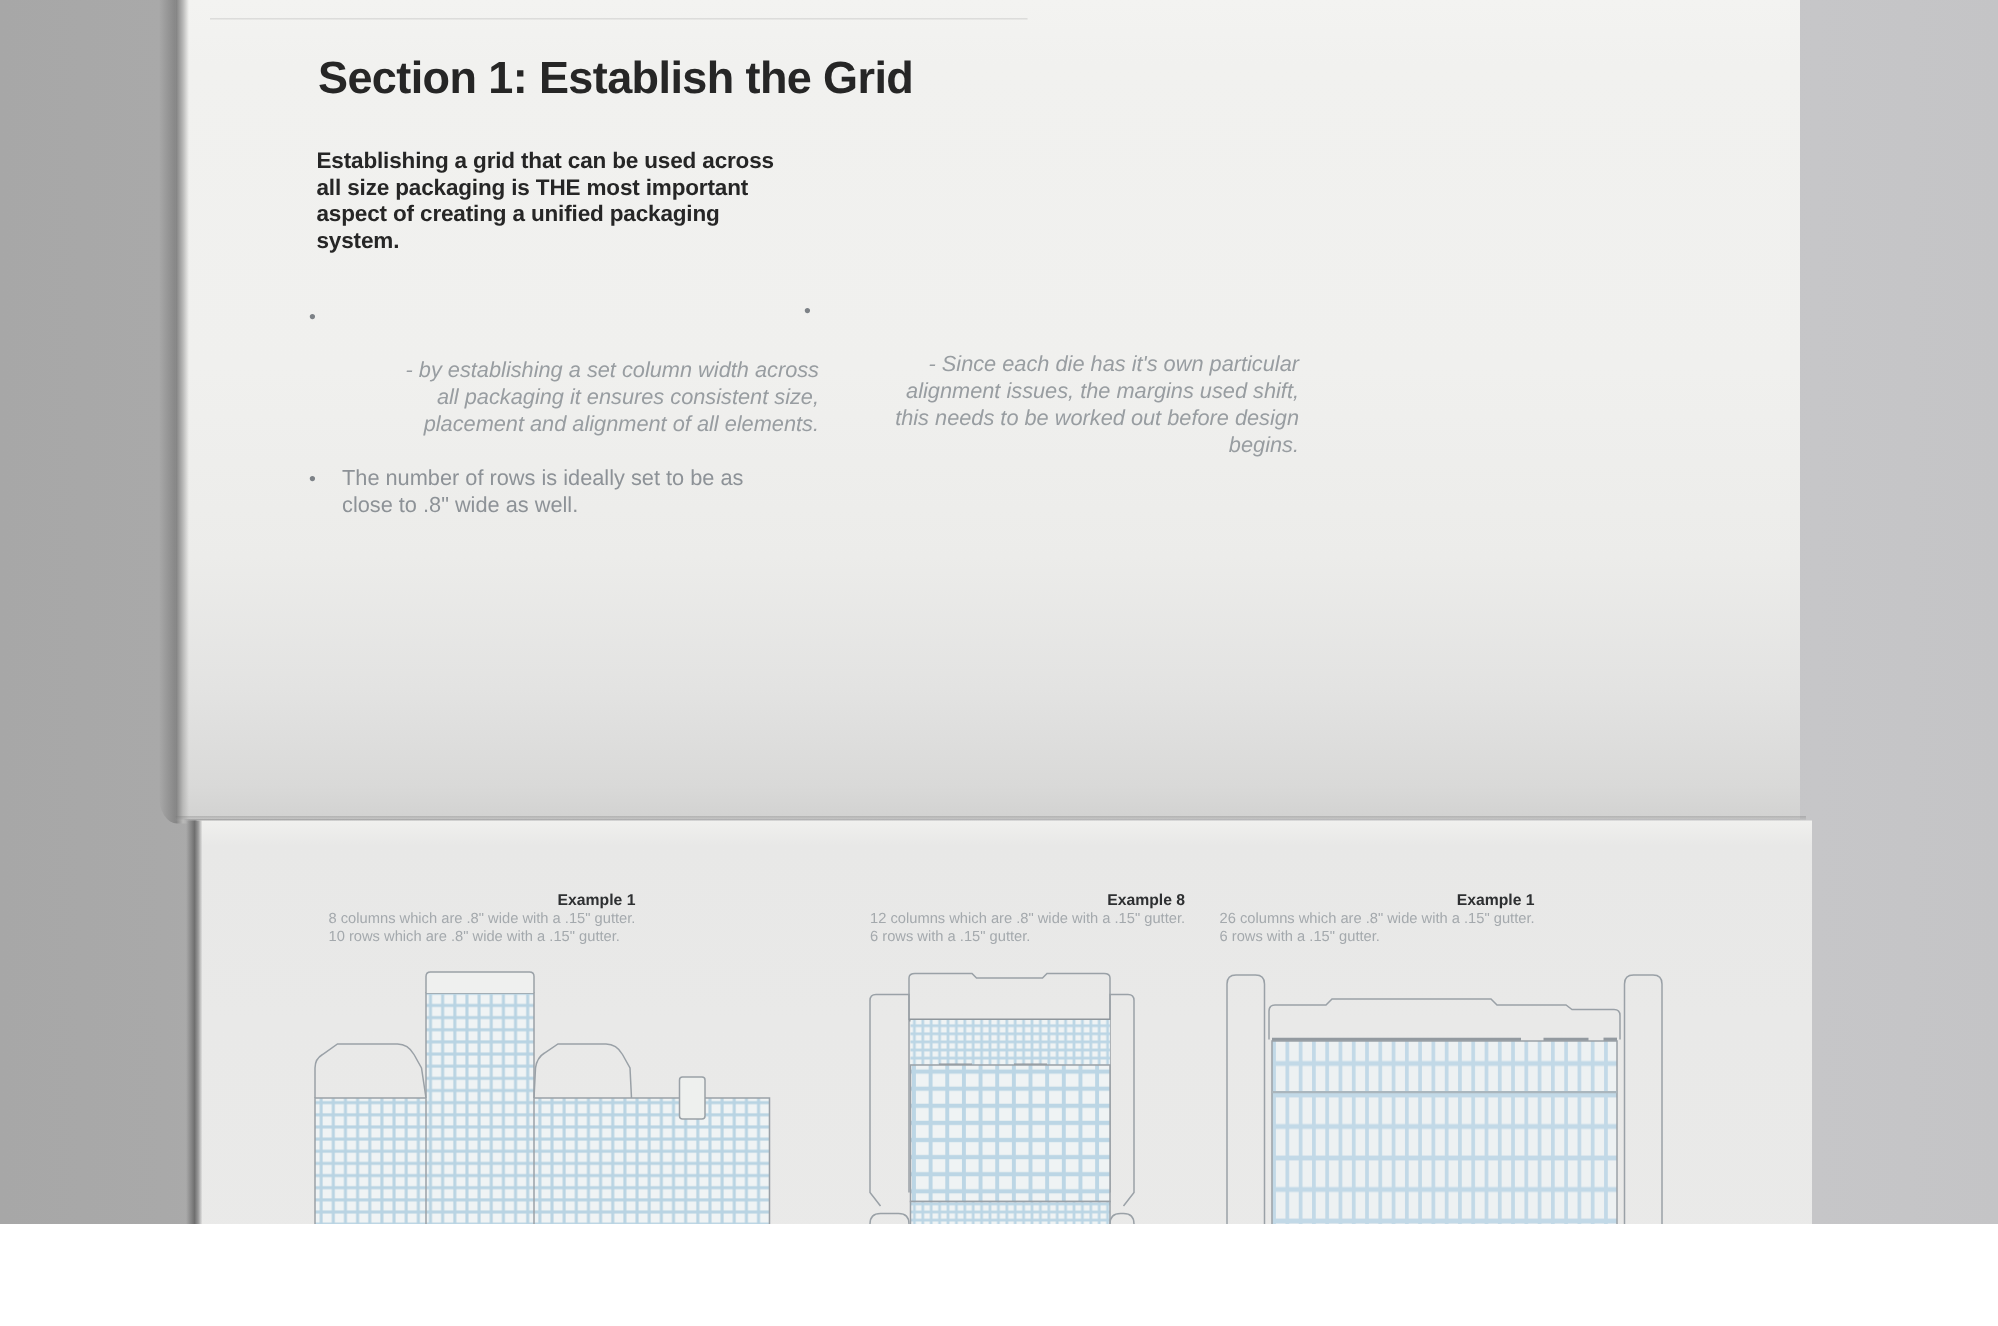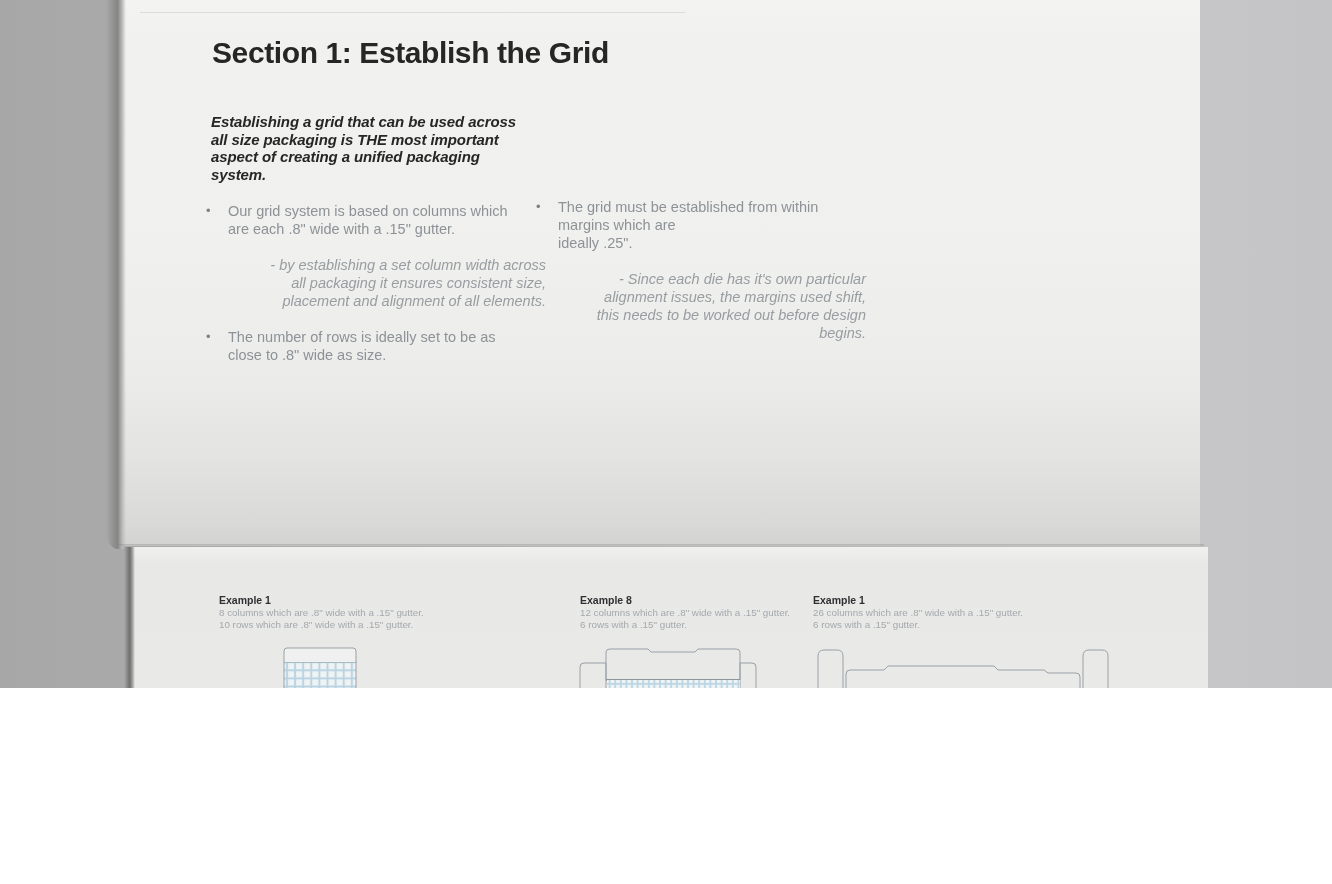--- a/index.html
+++ b/index.html
@@ -1,53 +1,53 @@
 <!DOCTYPE html>
 <html><head>
 <meta charset="utf-8">
 <style>
   * { margin:0; padding:0; box-sizing:border-box; }
   html,body { width:1332px; height:884px; overflow:hidden; }
   body { font-family:"Liberation Sans", sans-serif; }
 
-  .stage { position:relative; width:1332px; height:688px; overflow:hidden;
+  .stage { position:relative; width:1332px; height:816px; overflow:hidden;
            background:linear-gradient(90deg,#a7a7a7 0,#a9a9a9 110px,#b2b2b3 360px,#bcbcbe 700px,#c6c6c8 1210px,#c4c4c6 100%); }
 
   
   .page-upper { position:absolute; left:117px; top:0; width:1083px; height:546px;
     background:linear-gradient(180deg,#f3f3f1 0%,#f1f1ef 8%,#f0f0ee 45%,#ececea 68%,#e3e3e2 84%,#d9d9d8 96%,#d2d2d1 100%); }
   .page-top-edge { position:absolute; left:140px; top:12px; width:545px; height:1px;
     background:rgba(140,140,140,.22); }
   .edge-left-upper { position:absolute; left:106px; top:0; width:20px; height:549px;
     background:linear-gradient(90deg,rgba(120,120,120,0) 0%,rgba(125,125,125,.55) 38%,#858585 58%,#b9b9b8 80%,rgba(242,242,240,0) 100%);
     border-bottom-left-radius:60% 18px; }
   .fold-line { position:absolute; left:117px; top:544px; width:1087px; height:3px;
     background:linear-gradient(180deg,rgba(120,120,120,.35),rgba(180,180,180,.15)); }
   .page-lower { position:absolute; left:131px; top:547px; width:1077px; height:337px;
     background:linear-gradient(180deg,#f0f0ee 0%,#e8e8e7 5%,#e9e9e8 40%,#eaeae9 100%); }
   .edge-left-lower { position:absolute; left:124px; top:547px; width:11px; height:337px;
     background:linear-gradient(90deg,rgba(110,110,110,0) 0%,#6f6f6f 52%,#999 74%,rgba(235,235,233,0) 100%); }
 
   
   .title { position:absolute; left:212px; top:36px; font-size:30px; font-weight:bold;
     letter-spacing:-.4px; color:#262626; }
-  .intro { position:absolute; left:211px; top:113px; font-size:15px; font-weight:bold;
-    line-height:17.5px; color:#262626; letter-spacing:-.1px;font-style:italic; }
+  .intro { position:absolute; left:211px; top:99px; font-size:15px; font-weight:bold;
+    line-height:17.5px; color:#262626; letter-spacing:-.1px; }
   .prewrap { white-space:pre-line; }
 
   .bullet-col { position:absolute; font-size:14.5px; line-height:18px; color:#8d9297; }
   .bullet-col-left  { left:206px; top:202px; width:340px; }
   .bullet-col-right { left:536px; top:198px; width:330px; }
   .bullet-row { display:flex; }
   .bullet-dot { width:22px; flex:0 0 22px; color:#7d8287; font-size:13px; line-height:18px; }
   .bullet-note { margin:18px 0 18px 22px; font-style:italic; color:#989da1;text-align:right; }
 
   
   .caption { position:absolute; top:594px; }
-  .caption-label { font-size:10.5px; font-weight:bold; color:#2e3032; line-height:13px; }
+  .caption-label { font-size:10.5px; font-weight:bold; color:#2e3032; line-height:13px;text-align:right; }
   .caption-line  { font-size:9.8px; color:#a4a9ad; line-height:12px; }
   .cap-1 { left:219px; } .cap-2 { left:580px; } .cap-3 { left:813px; }
 
   
   .dieline { position:absolute; top:646px; }
   .dl-1 { left:206px; } .dl-2 { left:576px; } .dl-3 { left:814px; }
 </style>
 </head>
 <body>
 
@@ -63,39 +63,34 @@
   <h1 class="title">Section 1: Establish the Grid</h1>
 
   <p class="intro prewrap">Establishing a grid that can be used across
 all size packaging is THE most important
 aspect of creating a unified packaging
 system.</p>
 
   <div class="bullet-col bullet-col-left">
     <div class="bullet-row">
       <span class="bullet-dot">•</span>
-      <span class="prewrap">Our grid system is based on columns which
-are each .8" wide with a .15" gutter.</span>
     </div>
     <div class="bullet-note prewrap">- by establishing a set column width across
 all packaging it ensures consistent size,
 placement and alignment of all elements.</div>
     <div class="bullet-row">
       <span class="bullet-dot">•</span>
       <span class="prewrap">The number of rows is ideally set to be as
-close to .8" wide as size.</span>
+close to .8" wide as well.</span>
     </div>
   </div>
 
   <div class="bullet-col bullet-col-right">
     <div class="bullet-row">
       <span class="bullet-dot">•</span>
-      <span class="prewrap">The grid must be established from within
-margins which are
-ideally .25".</span>
     </div>
     <div class="bullet-note prewrap">- Since each die has it's own particular
 alignment issues, the margins used shift,
 this needs to be worked out before design
 begins.</div>
   </div>
 
   <div class="caption cap-1">
     <div class="caption-label">Example 1</div>
     <div class="caption-line">8 columns which are .8" wide with a .15" gutter.</div>

